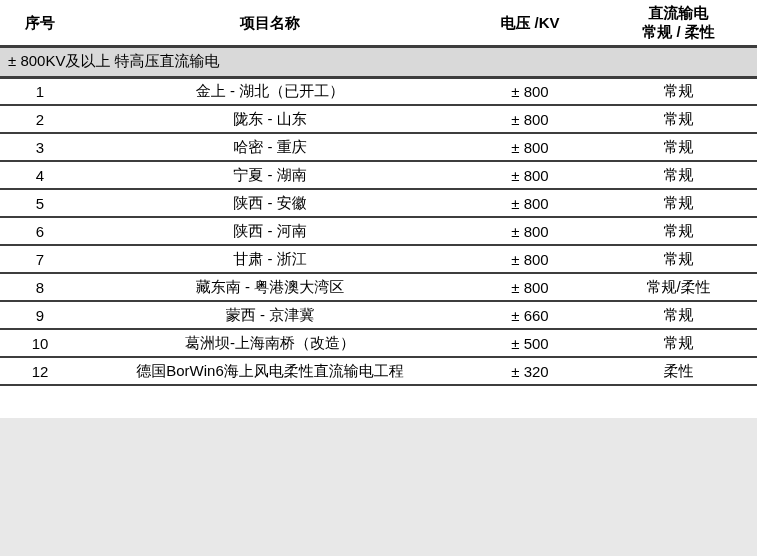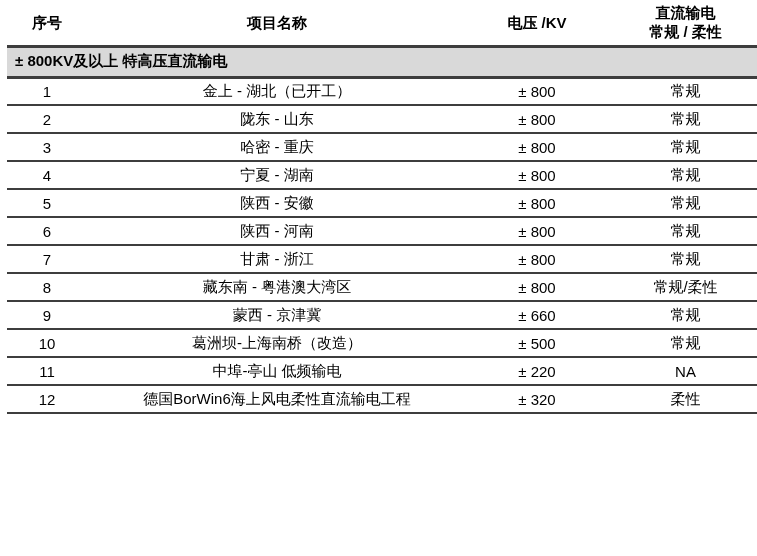--- a/index.html
+++ b/index.html
@@ -5,26 +5,25 @@
   :root {
     --page-bg: #ffffff;
     --section-bg: #d9d9d9;
     --border: #3d3d3d;
     --text: #000000;
   }
   * { box-sizing: border-box; }
   html, body { margin: 0; padding: 0; background: #e8e8e8; }
   .page {
     width: 757px;
-    height: 556px;
+    height: 418px;
     background: var(--page-bg);
     font-family: "Liberation Sans", "DejaVu Sans", sans-serif;
     color: var(--text);
     overflow: hidden;
-    padding-left: 7px;
   }
   table.dc-table {
     width: 757px;
     border-collapse: collapse;
     table-layout: fixed;
   }
   col.c1 { width: 80px; }
   col.c2 { width: 380px; }
   col.c3 { width: 140px; }
   col.c4 { width: 157px; }
@@ -43,21 +42,21 @@
     height: 46px;
     line-height: 1.3;
     border-bottom: 3px solid var(--border);
   }
   tr.section-row td {
     height: 31px;
     text-align: left;
     padding-left: 8px;
     background: var(--section-bg);
     border-bottom: 3px solid var(--border);
-    font-weight: 700;
+    font-weight: 400;
   }
   tr.data-row td {
     height: 28px;
     border-bottom: 2px solid var(--border);
     background: var(--page-bg);
   }
 </style>
 </head>
 <body>
 
@@ -141,26 +140,20 @@
       </tr>
 
 
       <tr class="data-row">
         <td>10</td>
         <td>葛洲坝-上海南桥（改造）</td>
         <td>± 500</td>
         <td>常规</td>
       </tr>
       <tr class="data-row">
-        <td>11</td>
-        <td>中埠-亭山 低频输电</td>
-        <td>± 220</td>
-        <td>NA</td>
-      </tr>
-      <tr class="data-row">
         <td>12</td>
         <td>德国BorWin6海上风电柔性直流输电工程</td>
         <td>± 320</td>
         <td>柔性</td>
       </tr>
     </tbody>
   </table>
 </div>
 
 </body></html>

